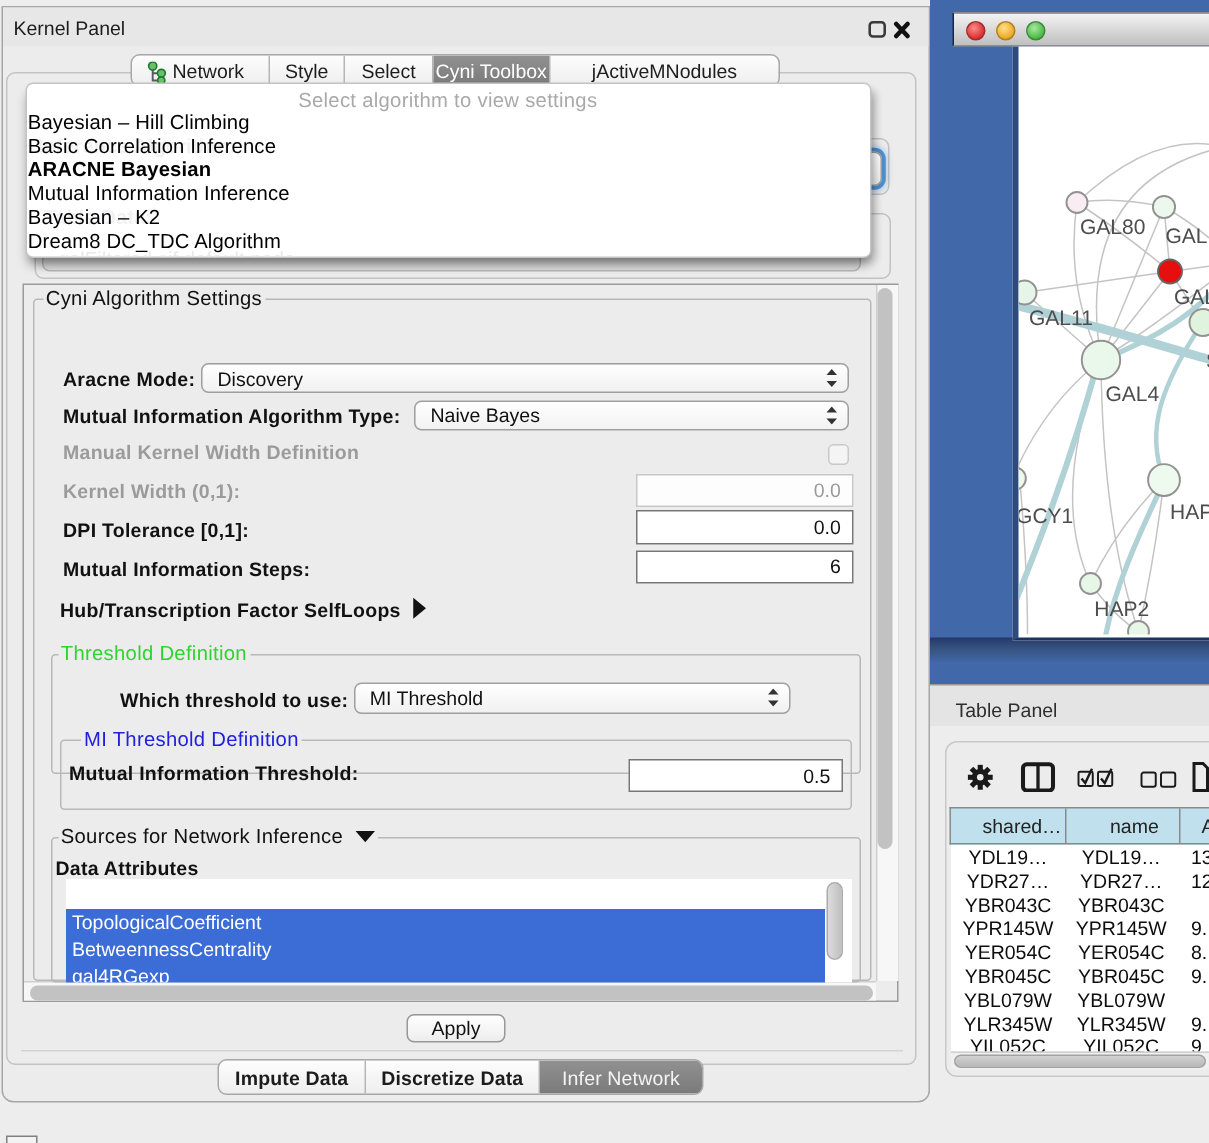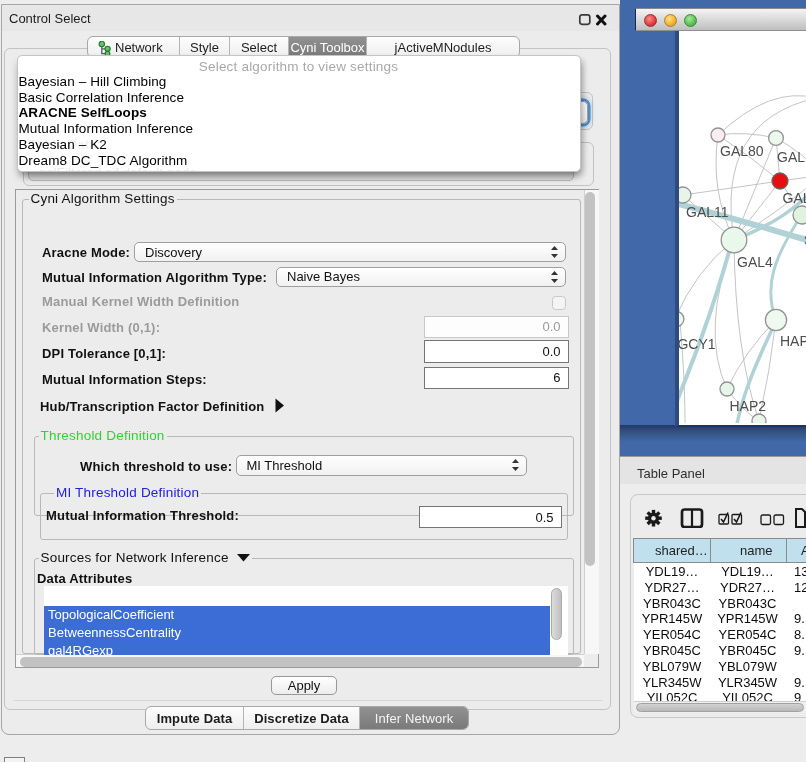--- a/index.html
+++ b/index.html
@@ -86,21 +86,21 @@
 .trow { position:absolute; font-size:13px; color:#0d0d0d; white-space:nowrap; }
 </style>
 </head>
 <body>
 <div id="stage">
   <div class="abs" id="bluezone"></div>
   <div class="abs" style="left:620px;top:425px;width:186px;height:31px;background:linear-gradient(#24386a,#35517f 22%,#4168a8 55%,#4168a8)"></div>
 
   <div class="abs" id="cpwin"></div>
   <div class="abs" style="left:2px;top:5px;width:617px;height:26px;background:#e7e7e7"></div>
-  <span class="abs" style="left:9px;top:10.5px;font-size:13px;color:#1c1c1c">Control Select</span>
+  <span class="abs" style="left:9px;top:10.5px;font-size:13px;color:#1c1c1c">Kernel Panel</span>
   <svg class="abs" style="left:576px;top:13px" width="34" height="13" viewBox="0 0 34 13">
     <rect x="3.8" y="1.8" width="10" height="9.5" rx="2.2" fill="none" stroke="#3a3a3a" stroke-width="1.7"></rect>
     <path d="M21.5 3 L29 11 M29 3 L21.5 11" stroke="#111" stroke-width="3" stroke-linecap="round"></path>
   </svg>
 
   <div class="abs" style="left:87px;top:36px;z-index:10">
     <div class="tabbar">
       <div class="tab" style="width:92px;justify-content:flex-start;padding-left:10px"><svg width="14" height="15" viewBox="0 0 14 15" style="margin-right:3px;margin-top:2px">
         <path d="M3.8 5 L3.8 12.6 L7.5 12.6 M3.8 7.8 L7.5 7.8" stroke="#5a5a66" stroke-width="1.3" fill="none"></path>
         <circle cx="3.8" cy="3" r="2.7" fill="#6abf69" stroke="#1e7b2e" stroke-width="1.1"></circle>
@@ -148,21 +148,21 @@
   </div>
   <div class="lbl dis" style="left:42px;top:294px">Manual Kernel Width Definition</div>
   <div class="abs" style="left:552px;top:296px;width:14px;height:14px;background:#f4f4f4;border:1px solid #c8c8c8;border-radius:3.5px"></div>
   <div class="lbl dis" style="left:42px;top:320px">Kernel Width (0,1):</div>
   <div class="field dis" style="left:424px;top:315.5px;width:144.5px;height:22.5px">0.0</div>
   <div class="lbl" style="left:42px;top:346px">DPI Tolerance [0,1]:</div>
   <div class="field" style="left:423.5px;top:340px;width:145px;height:23px">0.0</div>
   <div class="lbl" style="left:42px;top:372px">Mutual Information Steps:</div>
   <div class="field" style="left:423.5px;top:366.5px;width:145px;height:22.5px">6</div>
 
-  <div class="lbl" style="left:40px;top:399px">Hub/Transcription Factor Definition</div>
+  <div class="lbl" style="left:40px;top:399px">Hub/Transcription Factor SelfLoops</div>
   <svg class="abs" style="left:274px;top:398px" width="11" height="15" viewBox="0 0 11 15">
       <path d="M1.5 0.5 L10 7.5 L1.5 14.5 Z" fill="#111"></path>
     </svg>
 
   <div class="group" style="left:33.5px;top:435.5px;width:540.5px;height:80px">
     <span class="gtitle green">Threshold Definition</span>
   </div>
   <div class="lbl" style="left:80px;top:459px">Which threshold to use:</div>
   <div class="combo" style="left:235.5px;top:455px;width:291px;height:20.5px">MI Threshold
     <svg class="ar" width="9" height="12" viewBox="0 0 9 12">
@@ -201,21 +201,21 @@
     </div>
   </div>
 
   <div class="abs" id="popup">
     <div class="hint">Select algorithm to view settings</div>
     <div class="abs" style="left:8px;top:34px;font-size:13.5px;color:#f1f1f3;font-weight:bold">Inference Algorithm:</div>
     <div class="abs" style="left:12px;top:81px;font-size:13.5px;color:#f1f1f3;font-weight:bold">Table Data:</div>
     <div class="abs" style="left:21px;top:109px;font-size:13.5px;color:#e9e9ec">galFiltered.sif default node</div>
     <div class="item" style="top:18.5px">Bayesian – Hill Climbing</div>
     <div class="item" style="top:34.2px">Basic Correlation Inference</div>
-    <div class="item" style="top:49.9px;font-weight:bold">ARACNE SelfLoops</div>
+    <div class="item" style="top:49.9px;font-weight:bold">ARACNE Bayesian</div>
     <div class="item" style="top:65.6px">Mutual Information Inference</div>
     <div class="item" style="top:81.3px">Bayesian – K2</div>
     <div class="item" style="top:97px">Dream8 DC_TDC Algorithm</div>
   </div>
 
   <div class="abs" style="left:4px;top:757px;width:21px;height:10px;border:1.5px solid #808080;background:#f3f3f3"></div>
 
   <div class="abs" id="netwin">
     <div id="nettitle">
       <div class="light" style="left:8px; background:radial-gradient(circle at 40% 35%, #f98c8c, #e03c3c 60%, #b02020); border:1px solid #a52a2a;"></div>

